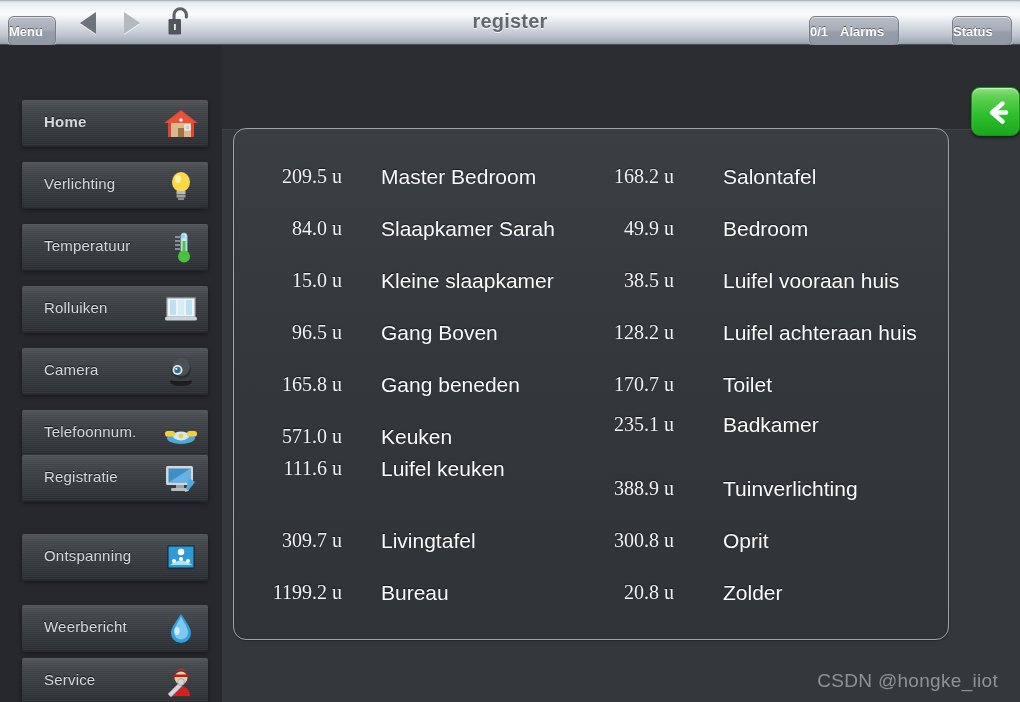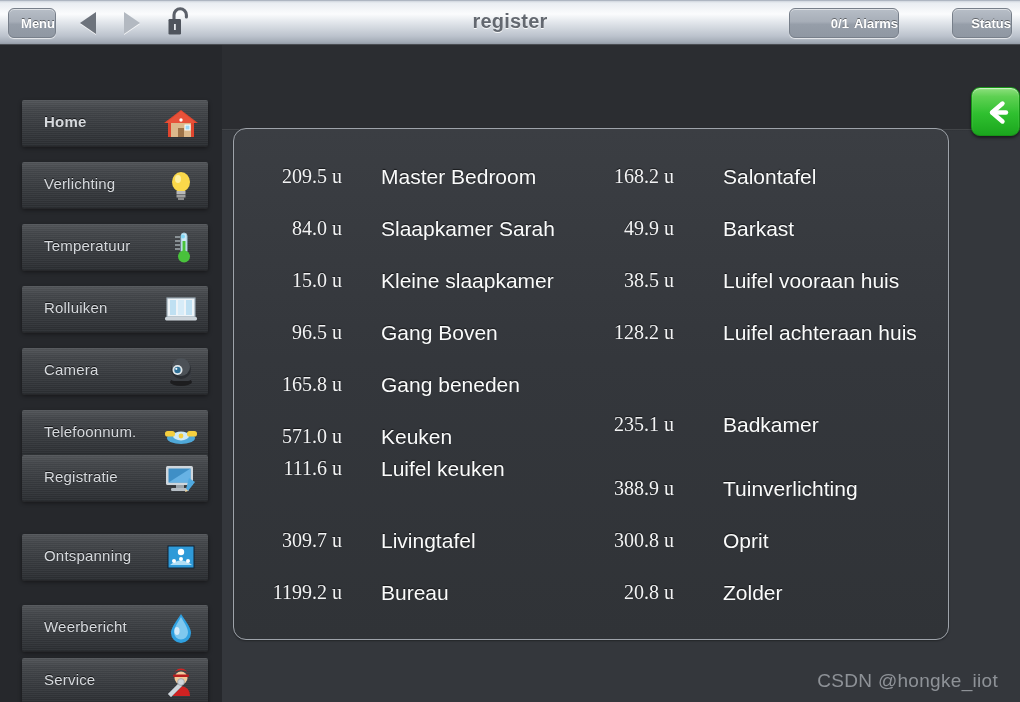--- a/index.html
+++ b/index.html
@@ -28,31 +28,31 @@
   .titlebar:after{
     content:"";position:absolute;left:0;top:0;width:100%;height:1px;
     background:#aeb6c2;
   }
   .tb-title{
     position:absolute;left:0;top:10px;width:1020px;text-align:center;
     font-size:20px;font-weight:bold;color:#636870;letter-spacing:.2px;
     text-shadow:0 1px 0 rgba(255,255,255,.85);
   }
   .tb-btn{
-    position:absolute;top:8px;height:30px;box-sizing:border-box;
+    position:absolute;top:16px;height:30px;box-sizing:border-box;
     border-radius:6px;
     background:linear-gradient(to bottom,#b7bec7 0%,#a7aeb8 45%,#969ea9 55%,#8f97a2 100%);
     border:1px solid #777f8a;
     box-shadow:inset 0 1px 0 rgba(255,255,255,.55),0 1px 1px rgba(255,255,255,.7);
     color:#ffffff;font-size:13px;font-weight:bold;
     text-shadow:0 -1px 0 rgba(0,0,0,.45);
-    display:flex;align-items:center;justify-content:flex-end;
+    display:flex;align-items:center;justify-content:flex-start;
   }
   #btn-menu{left:8px;width:48px;}
-  #btn-alarms{right:121px;width:110px;gap:5px;}
+  #btn-alarms{right:121px;width:90px;gap:12px;}
   #btn-alarms .al-count{font-weight:bold;}
   #btn-status{right:60px;width:56px;}
   #btn-status{right:8px;width:60px;}
 
   .nav-arrow{
     position:absolute;top:12px;width:0;height:0;
   }
   #nav-back{
     left:80px;
     border-top:11px solid transparent;border-bottom:11px solid transparent;
@@ -233,29 +233,33 @@
             <span class="cell-name">Bureau</span>
           </div>
         </div>
       <div class="grid col-b" id="col-right">
           <div class="row" style="top: 36px;">
             <span class="cell-val">168.2 u</span>
             <span class="cell-name">Salontafel</span>
           </div>
           <div class="row" style="top: 88px;">
             <span class="cell-val">49.9 u</span>
-            <span class="cell-name">Barkast</span>
+            <span class="cell-name">Bedroom</span>
           </div>
           <div class="row" style="top: 140px;">
             <span class="cell-val">38.5 u</span>
             <span class="cell-name">Luifel vooraan huis</span>
           </div>
           <div class="row" style="top: 192px;">
             <span class="cell-val">128.2 u</span>
             <span class="cell-name">Luifel achteraan huis</span>
+          </div>
+          <div class="row" style="top: 244px;">
+            <span class="cell-val">170.7 u</span>
+            <span class="cell-name">Toilet</span>
           </div>
           <div class="row" style="top: 284px;">
             <span class="cell-val">235.1 u</span>
             <span class="cell-name">Badkamer</span>
           </div>
           <div class="row" style="top: 348px;">
             <span class="cell-val">388.9 u</span>
             <span class="cell-name">Tuinverlichting</span>
           </div>
           <div class="row" style="top: 400px;">

